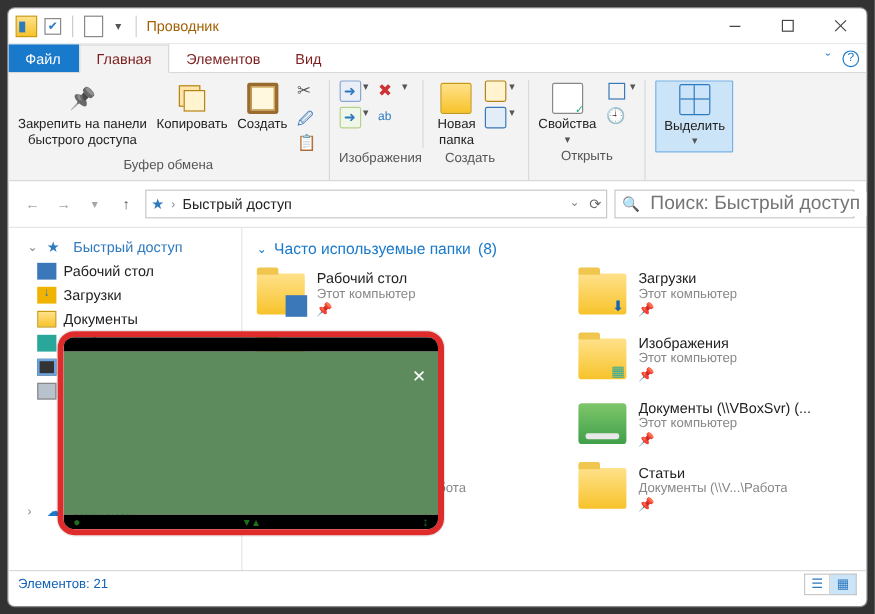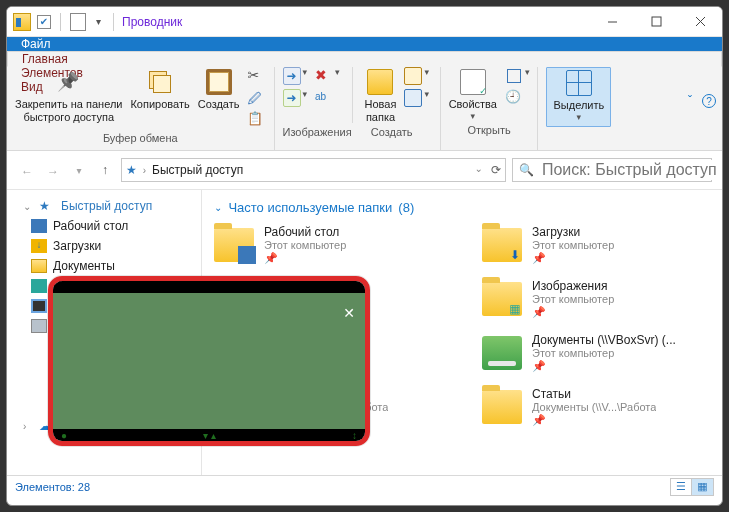--- a/index.html
+++ b/index.html
@@ -40,33 +40,32 @@
   }
   .titlebar .app-icon::after{
     content:""; position:absolute; top:4px; left:2px; width:5px; height:9px;
     background:#2e7abf;
   }
   .chk { width:14px; height:14px; border:1px solid #888; display:flex; align-items:center; justify-content:center; font-size:10px; color:#2e7abf;}
   .qat-sep { width:1px; height:18px; background:#ccc; margin:0 3px;}
   .doc-ic { width:16px; height:18px; border:1px solid #888; background:#fff;}
   .tb-drop { font-size:10px; color:#555; padding:0 4px;}
   .title-divider { width:1px; height:18px; background:#d0d0d0; margin:0 8px;}
-  .title-text { font-size:12px; color:#6d28d9; }
+  .title-text { font-size:12px; color:#a16207; }
   .win-controls { margin-left:auto; display:flex; }
   .win-btn { width:44px; height:30px; display:flex; align-items:center; justify-content:center; color:#444; }
   .win-btn svg { width:11px; height:11px; stroke:#444; stroke-width:1; fill:none;}
   
   .tabs {
     height: 24px;
     display: flex;
     align-items: stretch;
     border-bottom: 1px solid #d9d9d9;
     background: #fff;
     position: relative;
-    flex-direction: column;
   }
   .tab {
     padding: 0 14px;
     display: flex; align-items:center;
     font-size: 12px;
     color: #7f1d1d;
     border-right: 1px solid transparent;
   }
   .tab.file { background:#1979ca; color:#fff; }
   .tab.active { background:#f3f3f3; border:1px solid #d9d9d9; border-bottom-color:#f3f3f3; margin-bottom:-1px;}
@@ -463,21 +462,21 @@
               <div class="pin">📌</div>
             </div>
           </div>
         </div>
     </div>
   </div>
 
   <div class="status">
     <div>
       <span>Элементов:</span>
-      <span>28</span>
+      <span>21</span>
     </div>
     <div class="view-sw">
       <div class="vw">☰</div>
       <div class="vw active">▦</div>
     </div>
   </div>
 </div>
 
 <div class="preview">
   <div class="pv-top"></div>

